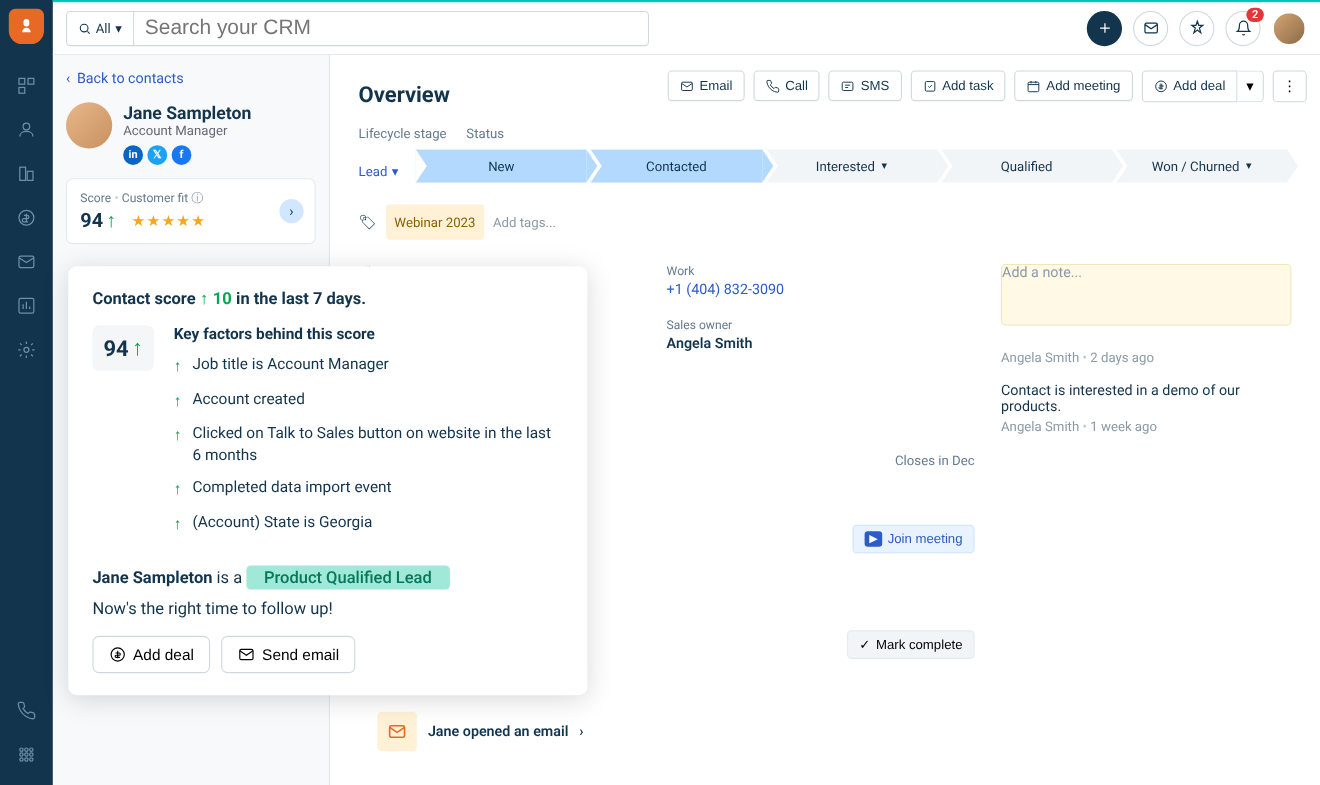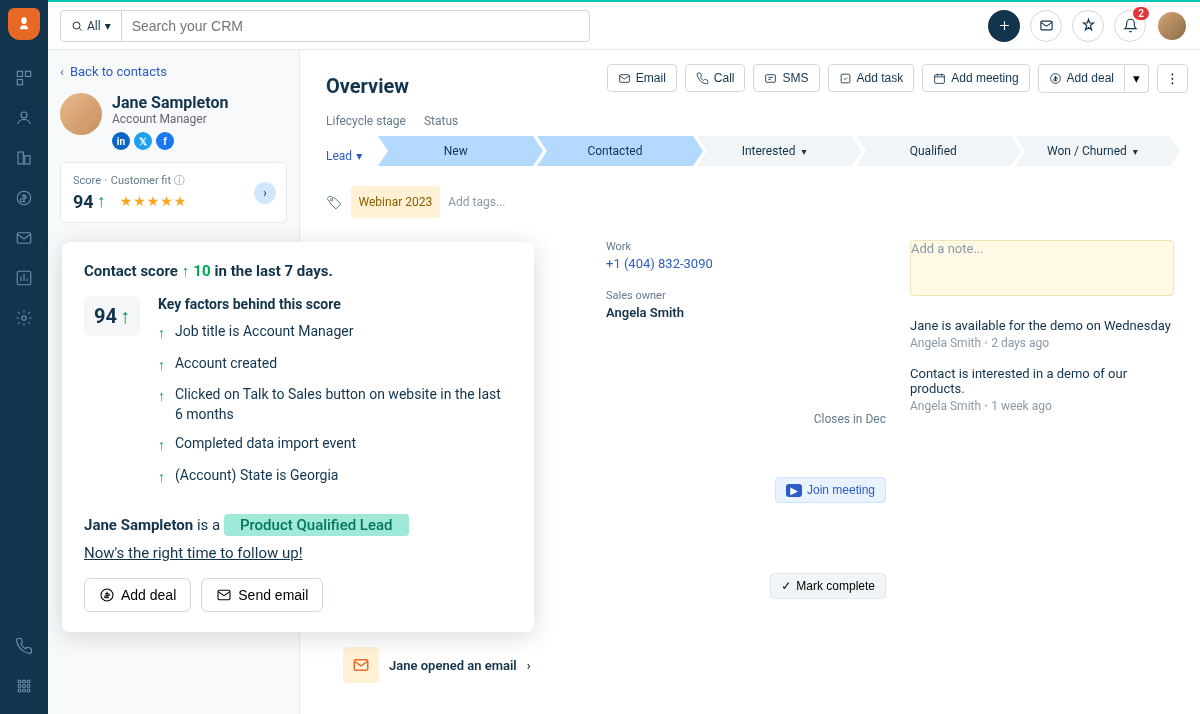--- a/index.html
+++ b/index.html
@@ -8,21 +8,21 @@
 .sidebar-left { width: 48px; background: #12344d; display: flex; flex-direction: column; align-items: center; padding-top: 8px; }
 .logo { width: 32px; height: 32px; background: #e86826; border-radius: 6px 6px 12px 12px; display:flex; align-items:center; justify-content:center; margin-bottom: 18px; }
 .logo svg { fill:#fff; width:16px;height:16px;}
 .nav-icon { width: 48px; height: 40px; display:flex; align-items:center;justify-content:center; color:#6f90a7; cursor:pointer;}
 .nav-icon svg { width:18px; height:18px; stroke:currentColor; fill:none; stroke-width:1.5;}
 .nav-bottom { margin-top:auto; margin-bottom:8px;}
 .main { flex:1; display:flex; flex-direction:column; }
 .topbar { height:50px; border-bottom:1px solid #e5e9ec; border-top:2px solid #00c7b1; display:flex; align-items:center; padding:0 12px; gap:8px;}
 .search-group { display:flex; align-items:center; border:1px solid #d1d8dc; border-radius:4px; height:32px; width:530px;}
 .search-scope { display:flex; align-items:center; gap:4px; padding:0 10px; border-right:1px solid #d1d8dc; height:100%; font-size:12px;}
-.search-input { border:none; outline:none; padding:0 10px; flex:1; font-size:14px;}
+.search-input { border:none; outline:none; padding:0 10px; flex:1; font-size:19px;}
 .topbar-right { margin-left:auto; display:flex; align-items:center; gap:10px;}
 .circle-btn { width:32px; height:32px; border-radius:50%; display:flex; align-items:center; justify-content:center; border:1px solid #d1d8dc; cursor:pointer;}
 .circle-btn.add { background:#12344d; border:none; color:#fff;}
 .circle-btn svg{width:15px;height:15px;stroke:currentColor;fill:none;stroke-width:1.8;}
 .bell-wrap { position:relative;}
 .badge { position:absolute; top:-4px; right:-4px; background:#e43538; color:#fff; font-size:10px; border-radius:8px; padding:1px 5px; font-weight:600;}
 .avatar-top { width:32px; height:32px; border-radius:50%; background:linear-gradient(135deg,#d4a574,#8b6b47); border:2px solid #fff;}
 .content { flex:1; display:flex; overflow:hidden;}
 .contact-pane { width:252px; background:#f8f9fa; border-right:1px solid #e5e9ec; display:flex; flex-direction:column; padding:14px 12px;}
 .back-link { color:#2c5cc5; font-size:13px; display:flex; align-items:center; gap:6px; cursor:pointer; margin-bottom:14px;}
@@ -83,21 +83,21 @@
 .pop-title{font-size:15px;font-weight:700;display:flex;align-items:center;gap:4px;margin-bottom:16px;}
 .pop-title .up{color:#00a651;}
 .pop-body{display:flex;gap:18px;margin-bottom:18px;}
 .pop-score-box{background:#f4f6f8;border-radius:6px;padding:8px 10px;height:fit-content;}
 .pop-score-val{font-size:20px;font-weight:700;display:flex;align-items:center;gap:3px;}
 .pop-factors-title{font-size:14px;font-weight:700;margin-bottom:10px;}
 .factor{display:flex;gap:10px;align-items:flex-start;margin-bottom:10px;font-size:14px;line-height:1.4;}
 .factor .arr{color:#00a651;flex-shrink:0;margin-top:2px;}
 .pql-line{font-size:15px;margin-bottom:10px;}
 .pql-badge{background:#a0e8d7;color:#047857;padding:2px 16px;border-radius:4px;font-weight:500;}
-.follow-line{font-size:15px;margin-bottom:16px;text-decoration:underline;}
+.follow-line{font-size:15px;margin-bottom:16px;}
 .pop-actions{display:flex;gap:10px;}
 .pop-btn{border:1px solid #d1d8dc;background:#fff;border-radius:6px;padding:8px 14px;font-size:14px;display:flex;align-items:center;gap:6px;cursor:pointer;font-weight:500;}
 .pop-btn svg{width:16px;height:16px;stroke:currentColor;fill:none;stroke-width:1.6;}
 .up-arr{color:#00a651;font-weight:700;}
 .dot-sep{color:#c0c8cf;margin:0 3px;}
 </style>
 </head>
 <body>
 
 <div class="app">
@@ -379,21 +379,20 @@
                   </svg>
                 </div>
               <span>Jane opened an email</span>
               <span>›</span>
             </div>
           </div>
 
           <div class="col-side">
             <div class="note-box">Add a note...</div>
             <div class="note-item">
-              <div>Jane is available for the demo on Wednesday</div>
               <div class="note-meta"><span>Angela Smith</span><span class="dot-sep">•</span><span>2 days ago</span></div>
             </div>
             <div class="note-item">
               <div>Contact is interested in a demo of our products.</div>
               <div class="note-meta"><span>Angela Smith</span><span class="dot-sep">•</span><span>1 week ago</span></div>
             </div>
           </div>
         </div>
       </div>
     </div>

